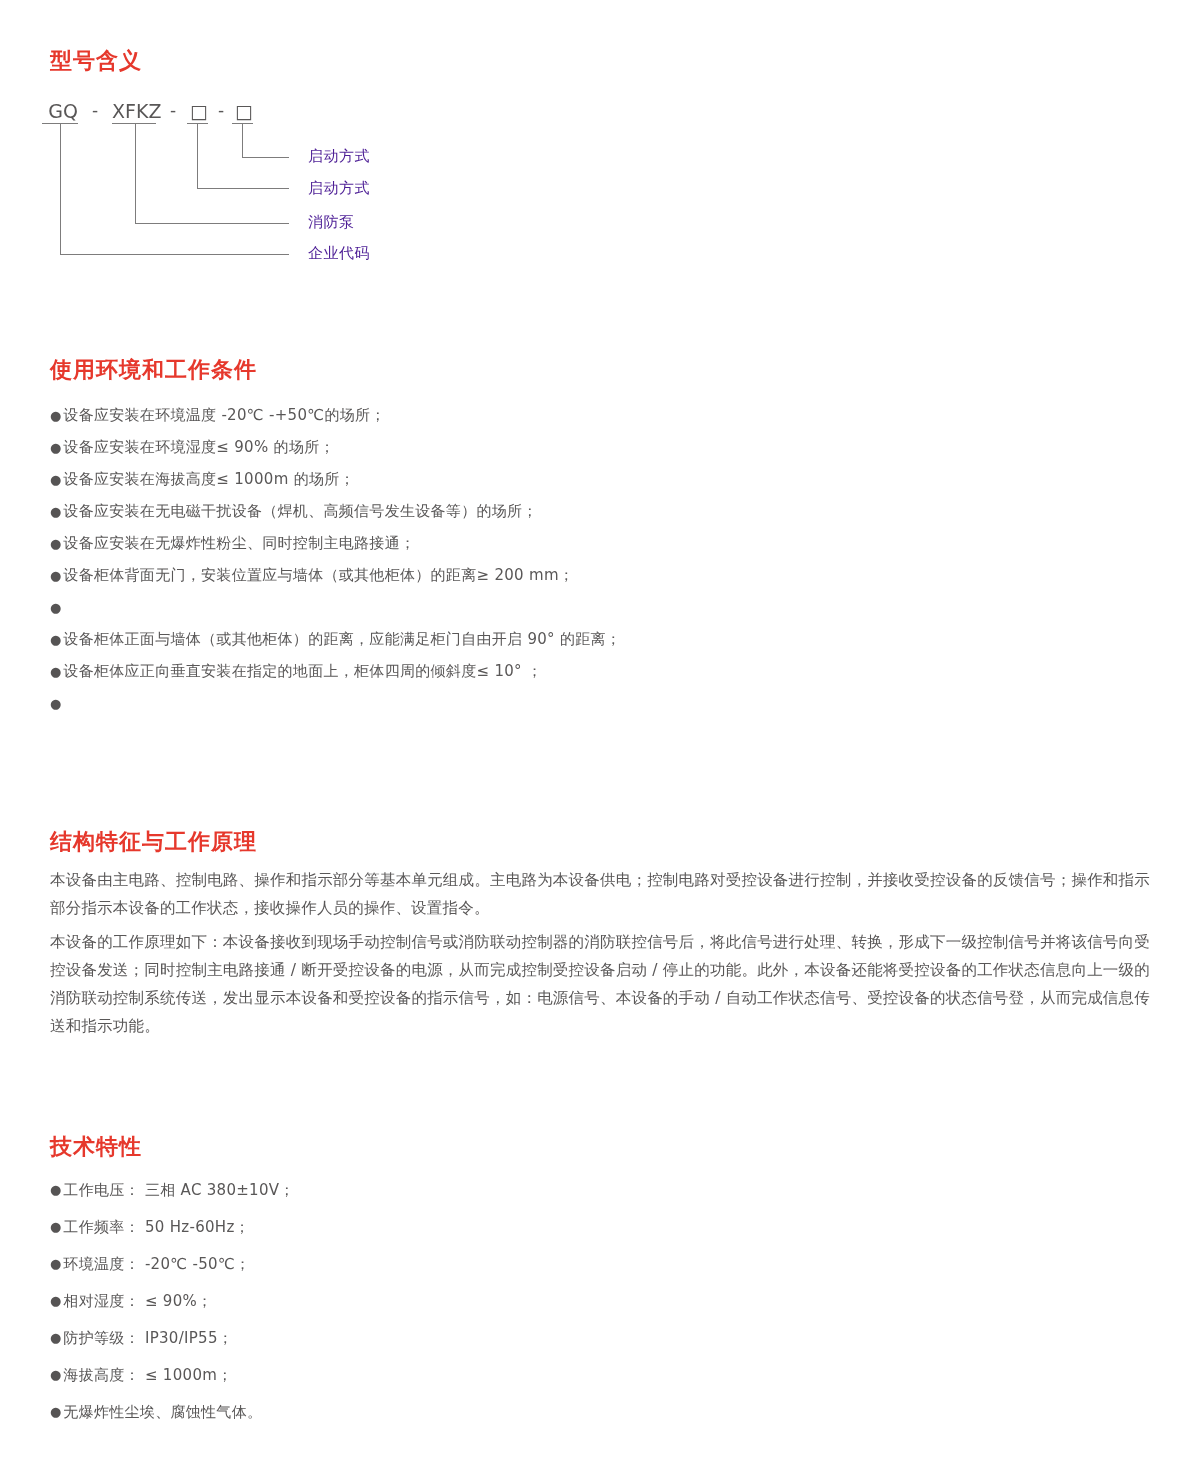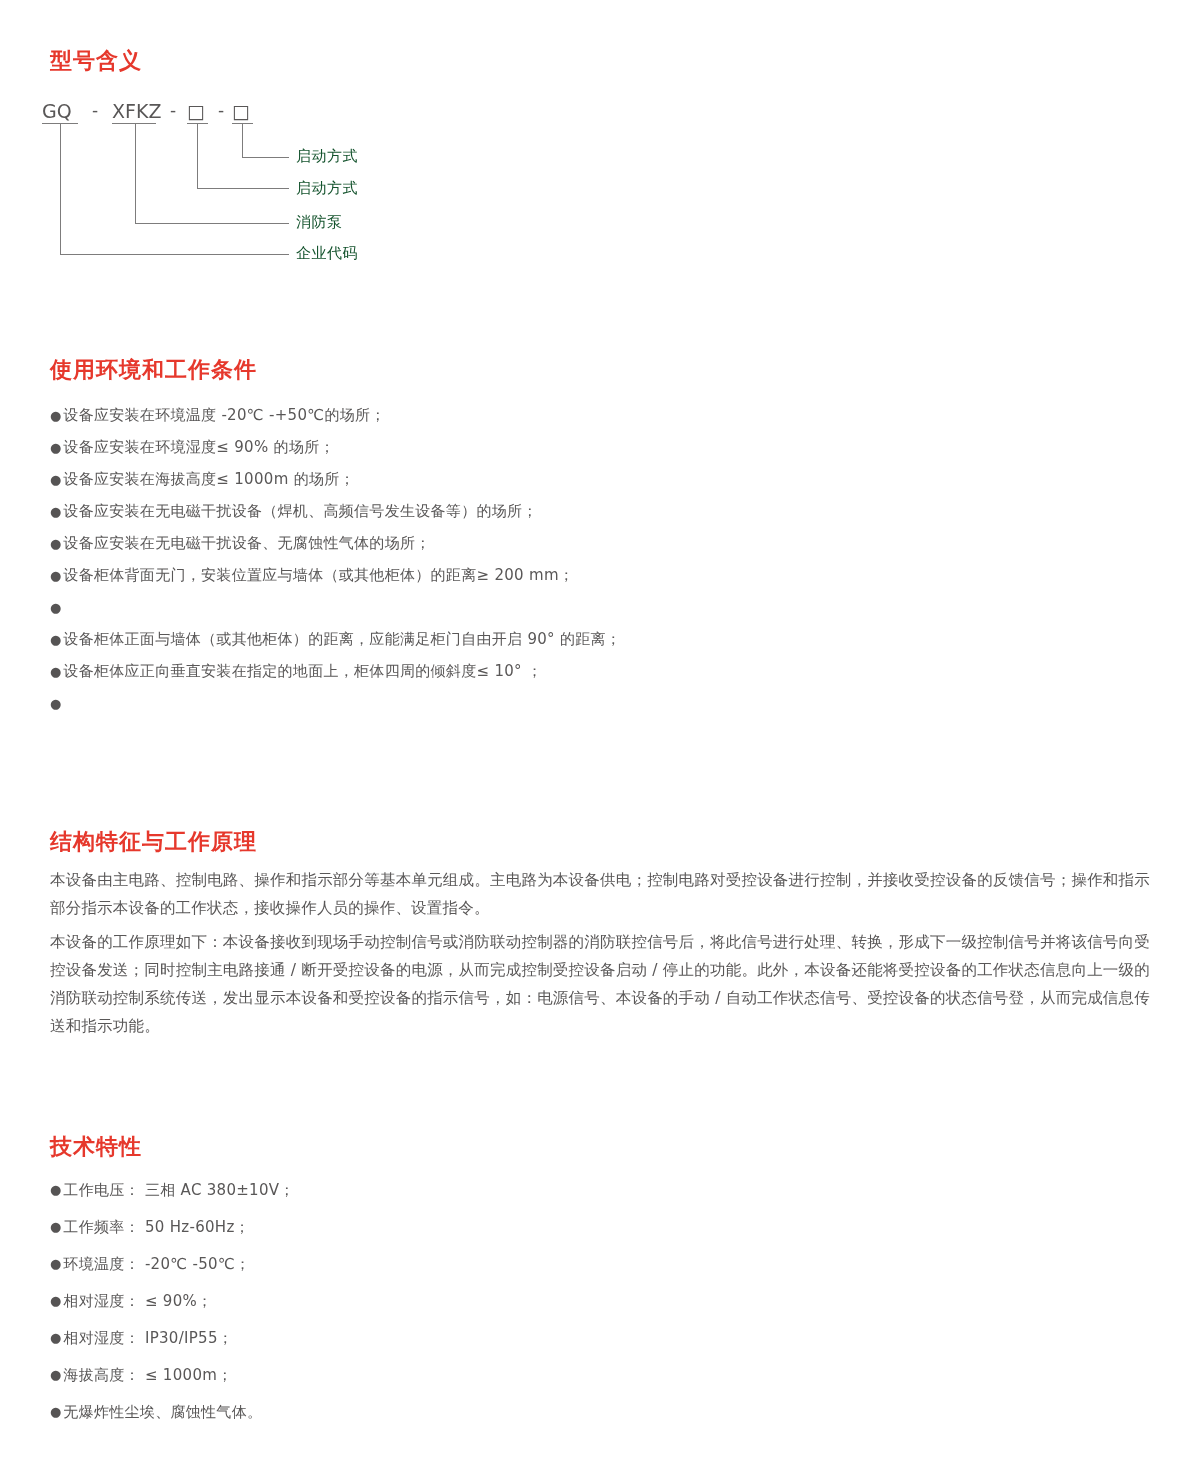--- a/index.html
+++ b/index.html
@@ -19,21 +19,21 @@
     line-height: 30px;
     font-weight: bold;
     color: #e6382c;
     letter-spacing: 1px;
   }
   
   .code-part {
     position: absolute;
     top: 101px;
     height: 22px;
-    text-align: left;
+    text-align: right;
     font-size: 19px;
     line-height: 20px;
     color: #595757;
     border-bottom: 1px solid #7d7c7c;
   }
   .code-sep {
     position: absolute;
     top: 101px;
     height: 22px;
     text-align: center;
@@ -41,24 +41,24 @@
     line-height: 18px;
     color: #595757;
   }
   .connector {
     position: absolute;
     border-left: 1px solid #7d7c7c;
     border-bottom: 1px solid #7d7c7c;
   }
   .diagram-label {
     position: absolute;
-    left: 296px;
+    left: 308px;
     font-size: 15px;
     line-height: 16px;
-    color: #14532d;
+    color: #4c1d95;
     letter-spacing: 0.5px;
     white-space: nowrap;
   }
   
   .bullet-list { position: absolute; left: 50px; }
   .bullet-row { display: flex; align-items: center; }
   .env-row  { height: 32px; }
   .tech-row { height: 37px; }
   .bullet-dot {
     font-size: 13px;
@@ -128,21 +128,21 @@
     <div class="bullet-row env-row">
       <span class="bullet-dot">●</span>
       <span class="bullet-text">设备应安装在海拔高度≤ 1000m 的场所；</span>
     </div>
     <div class="bullet-row env-row">
       <span class="bullet-dot">●</span>
       <span class="bullet-text">设备应安装在无电磁干扰设备（焊机、高频信号发生设备等）的场所；</span>
     </div>
     <div class="bullet-row env-row">
       <span class="bullet-dot">●</span>
-      <span class="bullet-text">设备应安装在无电磁干扰设备、无腐蚀性气体的场所；</span>
+      <span class="bullet-text">设备应安装在无爆炸性粉尘、同时控制主电路接通；</span>
     </div>
     <div class="bullet-row env-row">
       <span class="bullet-dot">●</span>
       <span class="bullet-text">设备柜体背面无门，安装位置应与墙体（或其他柜体）的距离≥ 200 mm；</span>
     </div>
     <div class="bullet-row env-row">
       <span class="bullet-dot">●</span>
     </div>
     <div class="bullet-row env-row">
       <span class="bullet-dot">●</span>
@@ -177,21 +177,21 @@
     <div class="bullet-row tech-row">
       <span class="bullet-dot">●</span>
       <span class="bullet-text">环境温度： -20℃ -50℃；</span>
     </div>
     <div class="bullet-row tech-row">
       <span class="bullet-dot">●</span>
       <span class="bullet-text">相对湿度： ≤ 90%；</span>
     </div>
     <div class="bullet-row tech-row">
       <span class="bullet-dot">●</span>
-      <span class="bullet-text">相对湿度： IP30/IP55；</span>
+      <span class="bullet-text">防护等级： IP30/IP55；</span>
     </div>
     <div class="bullet-row tech-row">
       <span class="bullet-dot">●</span>
       <span class="bullet-text">海拔高度： ≤ 1000m；</span>
     </div>
     <div class="bullet-row tech-row">
       <span class="bullet-dot">●</span>
       <span class="bullet-text">无爆炸性尘埃、腐蚀性气体。</span>
     </div>
   </div>

